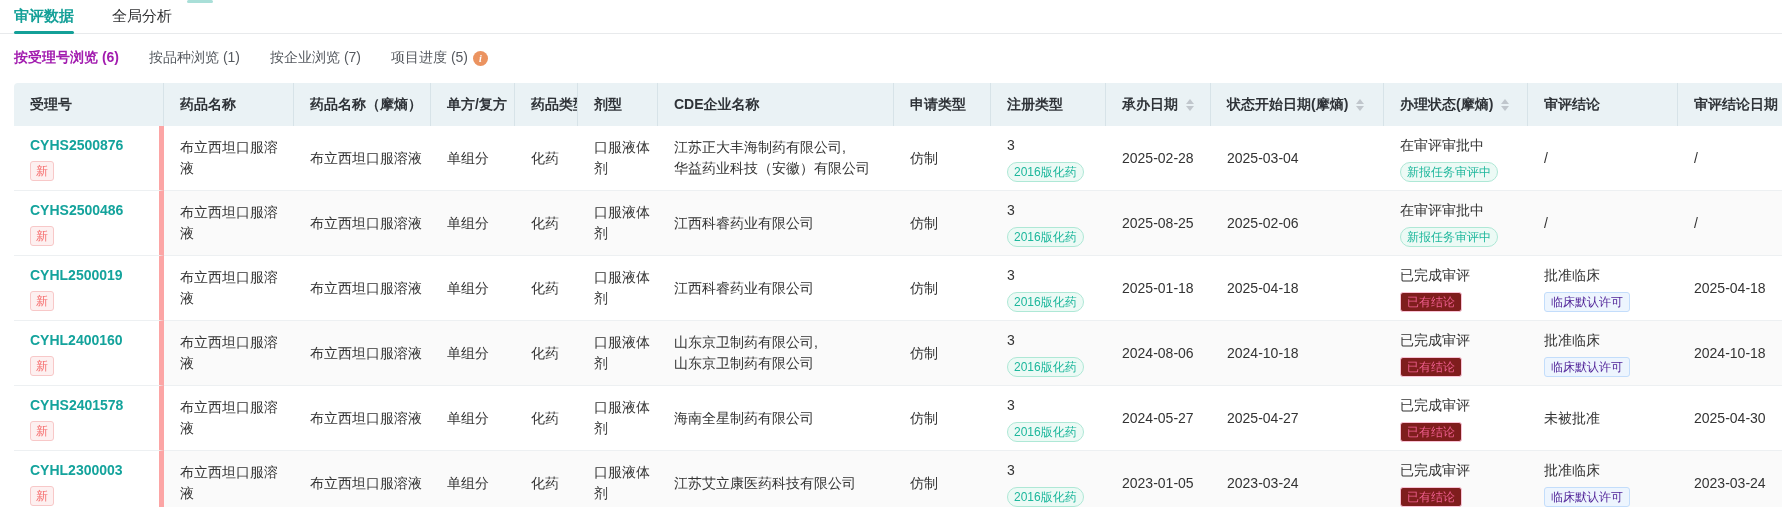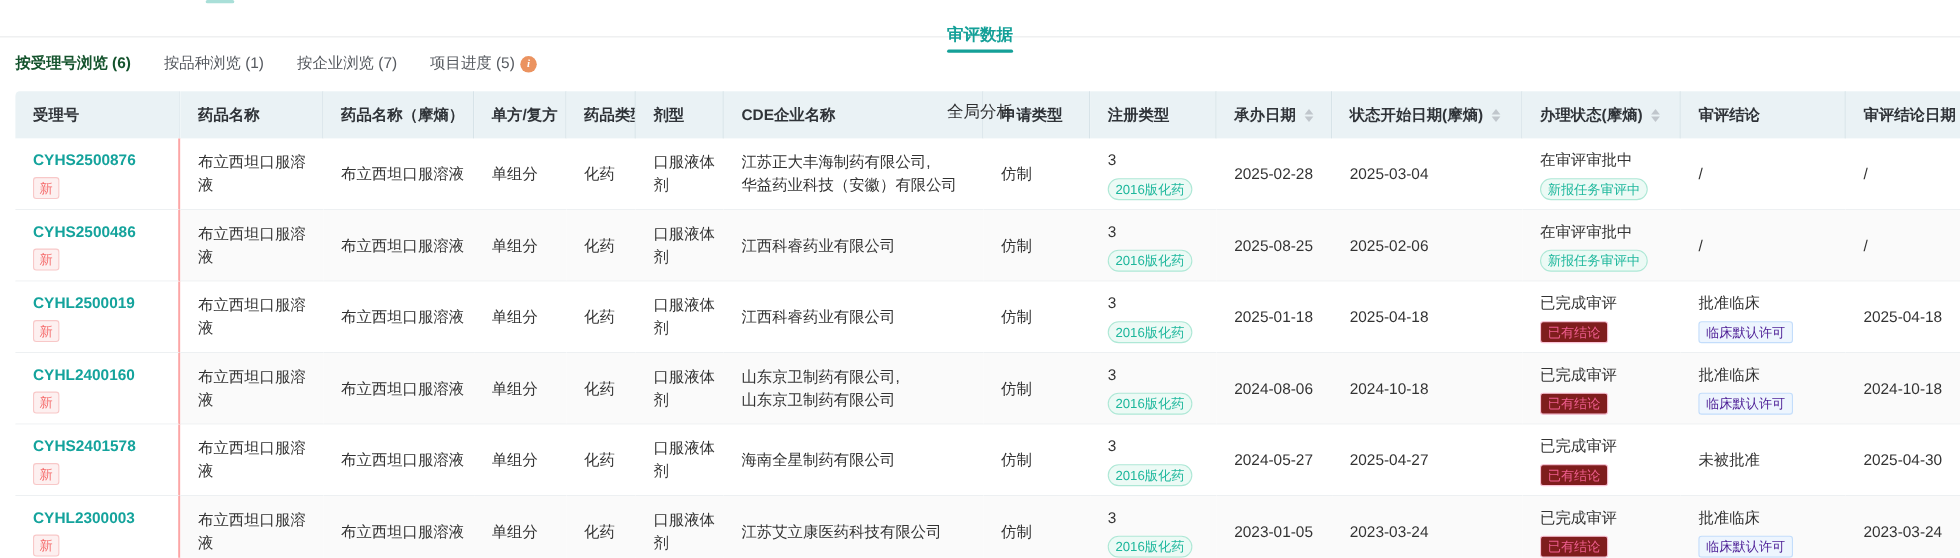--- a/index.html
+++ b/index.html
@@ -4,32 +4,32 @@
 <style>
   * { margin:0; padding:0; box-sizing:border-box; }
   html,body { width:1782px; height:507px; overflow:hidden; background:#fff;
     font-family:"Liberation Sans","DejaVu Sans",sans-serif; color:#333; font-size:14px; }
 
   .top-fragment { position:absolute; left:187px; top:0; width:26px; height:3px;
     background:#a9dfd8; border-radius:2px; }
 
   
   .tabbar { display:flex; gap:38px; padding:16px 14px; height:34px; align-items:center;
-    border-bottom:1px solid #e8eaec; position:relative;flex-direction:column; }
+    border-bottom:1px solid #e8eaec; position:relative; }
   .tab { font-size:15px; cursor:pointer; color:#303133; position:relative;
     height:34px; line-height:32px; }
   .tab.active { color:#14a098; font-weight:700; }
   .tab.active::after { content:""; position:absolute; left:0; right:0; bottom:0;
     height:3px; background:#14a098; border-radius:2px; }
 
   
   .subtabbar { display:flex; gap:30px; padding:0 14px; margin-top:11px; height:26px;
     align-items:center; }
   .subtab { color:#55595f; cursor:pointer; display:inline-flex; align-items:center; }
-  .subtab.active { color:#14532d; font-weight:700; }
+  .subtab.active { color:#a21caf; font-weight:700; }
   .info-icon { display:inline-flex; width:15px; height:15px; border-radius:50%;
     background:#eb9360; color:#fff; font-size:10px; font-style:italic;
     font-family:"Liberation Serif","DejaVu Serif",serif; align-items:center;
     justify-content:center; margin-left:5px; font-weight:700; }
 
   
   .table-wrap { margin:12px 0 0 14px; width:1768px; }
   table { border-collapse:separate; border-spacing:0; table-layout:fixed; width:1768px; }
   th { background:#eaf2f5; height:43px; font-weight:700; color:#2f3338; text-align:left;
     padding:0 8px 0 16px; white-space:nowrap; overflow:hidden; }
@@ -39,21 +39,21 @@
   .th-inner { display:flex; align-items:center; }
   .carets { display:inline-flex; flex-direction:column; margin-left:8px; gap:2px; }
   .caret-up { width:0; height:0; border-left:4px solid transparent;
     border-right:4px solid transparent; border-bottom:5px solid #c0c6cc; }
   .caret-down { width:0; height:0; border-left:4px solid transparent;
     border-right:4px solid transparent; border-top:5px solid #c0c6cc; }
 
   td { height:65px; vertical-align:middle; padding:8px 8px 8px 16px;
     border-bottom:1px solid #edf0f2; line-height:21px; background:#fff; }
   tr:nth-child(even) td { background:#fafafa; }
-  td.fixed-col { background:#fff !important; border-right:2px solid #fca5a5; }
+  td.fixed-col { background:#fff !important; border-right:5px solid #fca5a5; }
 
   .acc-link { color:#14a39c; font-weight:700; text-decoration:none; cursor:pointer;
     display:inline-block; }
   .badge { display:inline-block; font-size:12px; line-height:18px; padding:0 6px;
     border-radius:3px; border:1px solid; white-space:nowrap; }
   .badge-new { color:#f56c6c; background:#fdf0f0; border-color:#f8c8c8; padding:0 5px;
     margin-top:5px; }
   .badge-teal { color:#1db79c; background:#ecfaf5; border-color:#aee8d6;border-radius:10px; }
   .badge-pink { color:#ef5e8f; background:#7f1d1d; border-color:#f9c2d6; }
   .badge-blue { color:#4c1d95; background:#edf5fe; border-color:#c3ddfb; }

